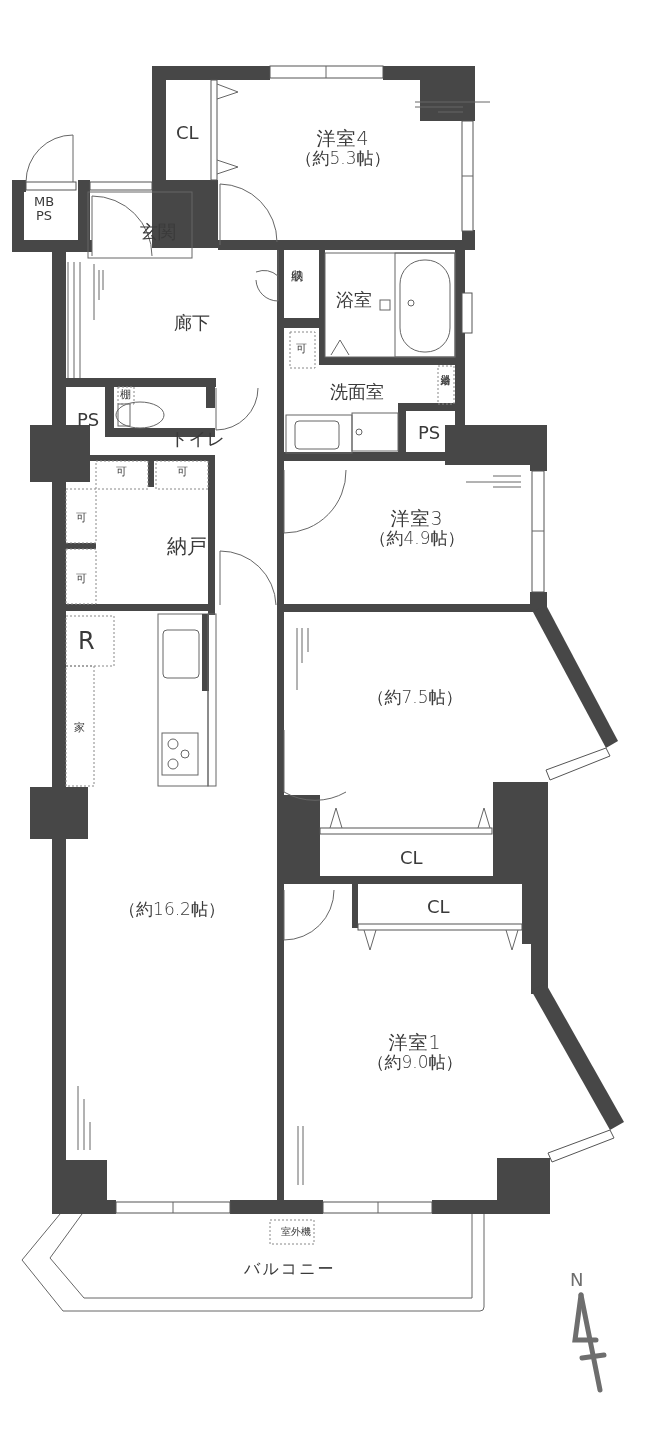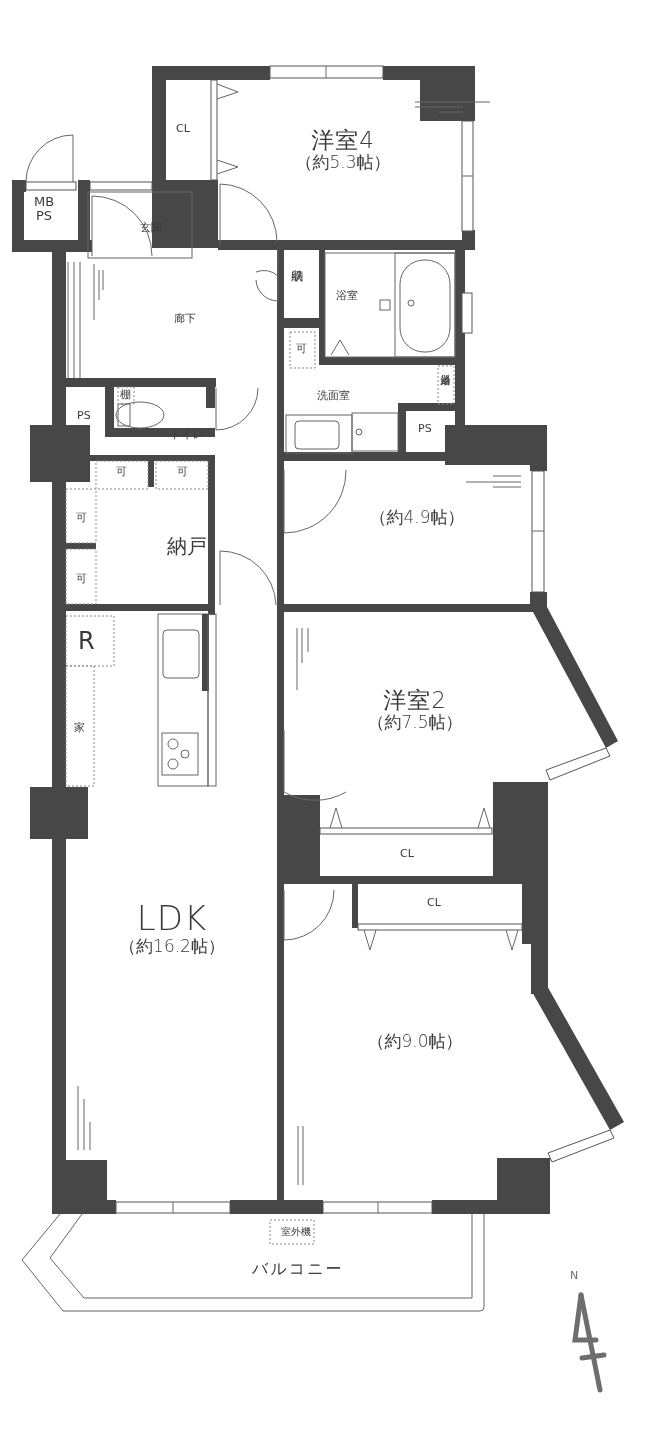--- a/index.html
+++ b/index.html
@@ -4,23 +4,23 @@
 <style>
   html, body { margin: 0; padding: 0; background: #ffffff; }
   body { width: 645px; height: 1429px; position: relative; overflow: hidden;
          font-family: "DejaVu Sans", "Liberation Sans", sans-serif; color: #3a3a3a; }
   #plan { position: absolute; left: 0; top: 0; width: 645px; height: 1429px; }
   .wall { fill: #474747; }
   .line { stroke: #666; fill: none; stroke-width: 1; }
   .dash { stroke: #888; fill: none; stroke-width: 1; stroke-dasharray: 2 2; }
   .win { fill: #ffffff; stroke: #555; stroke-width: 1; }
   .lbl { position: absolute; white-space: nowrap; text-align: center; color: #3a3a3a; line-height: 1.1; }
-  .room-title { font-size: 23px; font-weight: 300; letter-spacing: 1px; }
+  .room-title { font-size: 19px; font-weight: 300; letter-spacing: 1px; }
   .room-area { font-size: 17px; font-weight: 300; }
-  .small { font-size: 11px; }
+  .small { font-size: 18px; }
   .tiny { font-size: 11px; }
   .vert { writing-mode: vertical-rl; }
   .room { position: absolute; }
 </style>
 </head>
 <body>
 
 <svg id="plan" viewBox="0 0 645 1429" xmlns="http://www.w3.org/2000/svg">
 
   <rect class="wall" x="152" y="66" width="118" height="14"></rect>
@@ -209,53 +209,53 @@
 
 <div class="lbl small" style="left:34px;top:195px;font-size:13px;">
   <div>MB</div>
   <div>PS</div>
 </div>
 <div class="lbl small" style="left:140px;top:222px;">玄関</div>
 <div class="lbl small" style="left:174px;top:313px;">廊下</div>
 <div class="lbl tiny vert" style="left:290px;top:260px;font-size:12px;">収納</div>
 <div class="lbl small" style="left:336px;top:290px;">浴室</div>
 <div class="lbl tiny" style="left:296px;top:343px;">可</div>
-<div class="lbl small" style="left:317px;top:382px;margin-top:8px;">洗面室</div>
+<div class="lbl small" style="left:330px;top:382px;">洗面室</div>
 <div class="lbl tiny vert" style="left:440px;top:367px;font-size:10px;">給湯器</div>
 <div class="lbl small" style="left:418px;top:423px;">PS</div>
 
 <div class="lbl small" style="left:77px;top:410px;">PS</div>
 <div class="lbl tiny" style="left:120px;top:389px;">棚</div>
 <div class="lbl small" style="left:158px;top:429px;margin-left:12px;">トイレ</div>
 
 <div class="lbl tiny" style="left:116px;top:466px;">可</div>
 <div class="lbl tiny" style="left:177px;top:466px;">可</div>
 <div class="lbl tiny" style="left:76px;top:512px;">可</div>
 <div class="lbl tiny" style="left:76px;top:573px;">可</div>
 <div class="lbl small" style="left:128px;top:535px;font-size:20px;margin-left:39px;">納戸</div>
 
 <div class="lbl room" style="left:352px;top:508px;width:130px;">
+  <div class="room-title">洋室3</div>
   <div class="room-area">（約4.9帖）</div>
 </div>
 
 <div class="lbl" style="left:78px;top:628px;font-size:24px;">R</div>
 <div class="lbl tiny" style="left:74px;top:722px;">家</div>
 
 <div class="lbl room" style="left:350px;top:688px;width:130px;">
-  <div class="room-title">洋室2</div>
   <div class="room-area">（約7.5帖）</div>
 </div>
 <div class="lbl small" style="left:400px;top:848px;">CL</div>
 <div class="lbl small" style="left:427px;top:897px;">CL</div>
 
 <div class="lbl room" style="left:102px;top:900px;width:140px;">
-  <div class="room-title" style="font-size:34px;">LDK</div>
   <div class="room-area">（約16.2帖）</div>
 </div>
 
 <div class="lbl room" style="left:350px;top:1032px;width:130px;">
+  <div class="room-title">洋室1</div>
   <div class="room-area">（約9.0帖）</div>
 </div>
 
 <div class="lbl tiny" style="left:281px;top:1226px;font-size:10px;">室外機</div>
-<div class="lbl small" style="left:252px;top:1260px;font-size:16px;letter-spacing:2px;">バルコニー</div>
+<div class="lbl small" style="left:244px;top:1260px;font-size:16px;letter-spacing:2px;">バルコニー</div>
 
 <div class="lbl small" style="left:570px;top:1270px;color:#6e6e6e;">N</div>
 
 </body></html>

